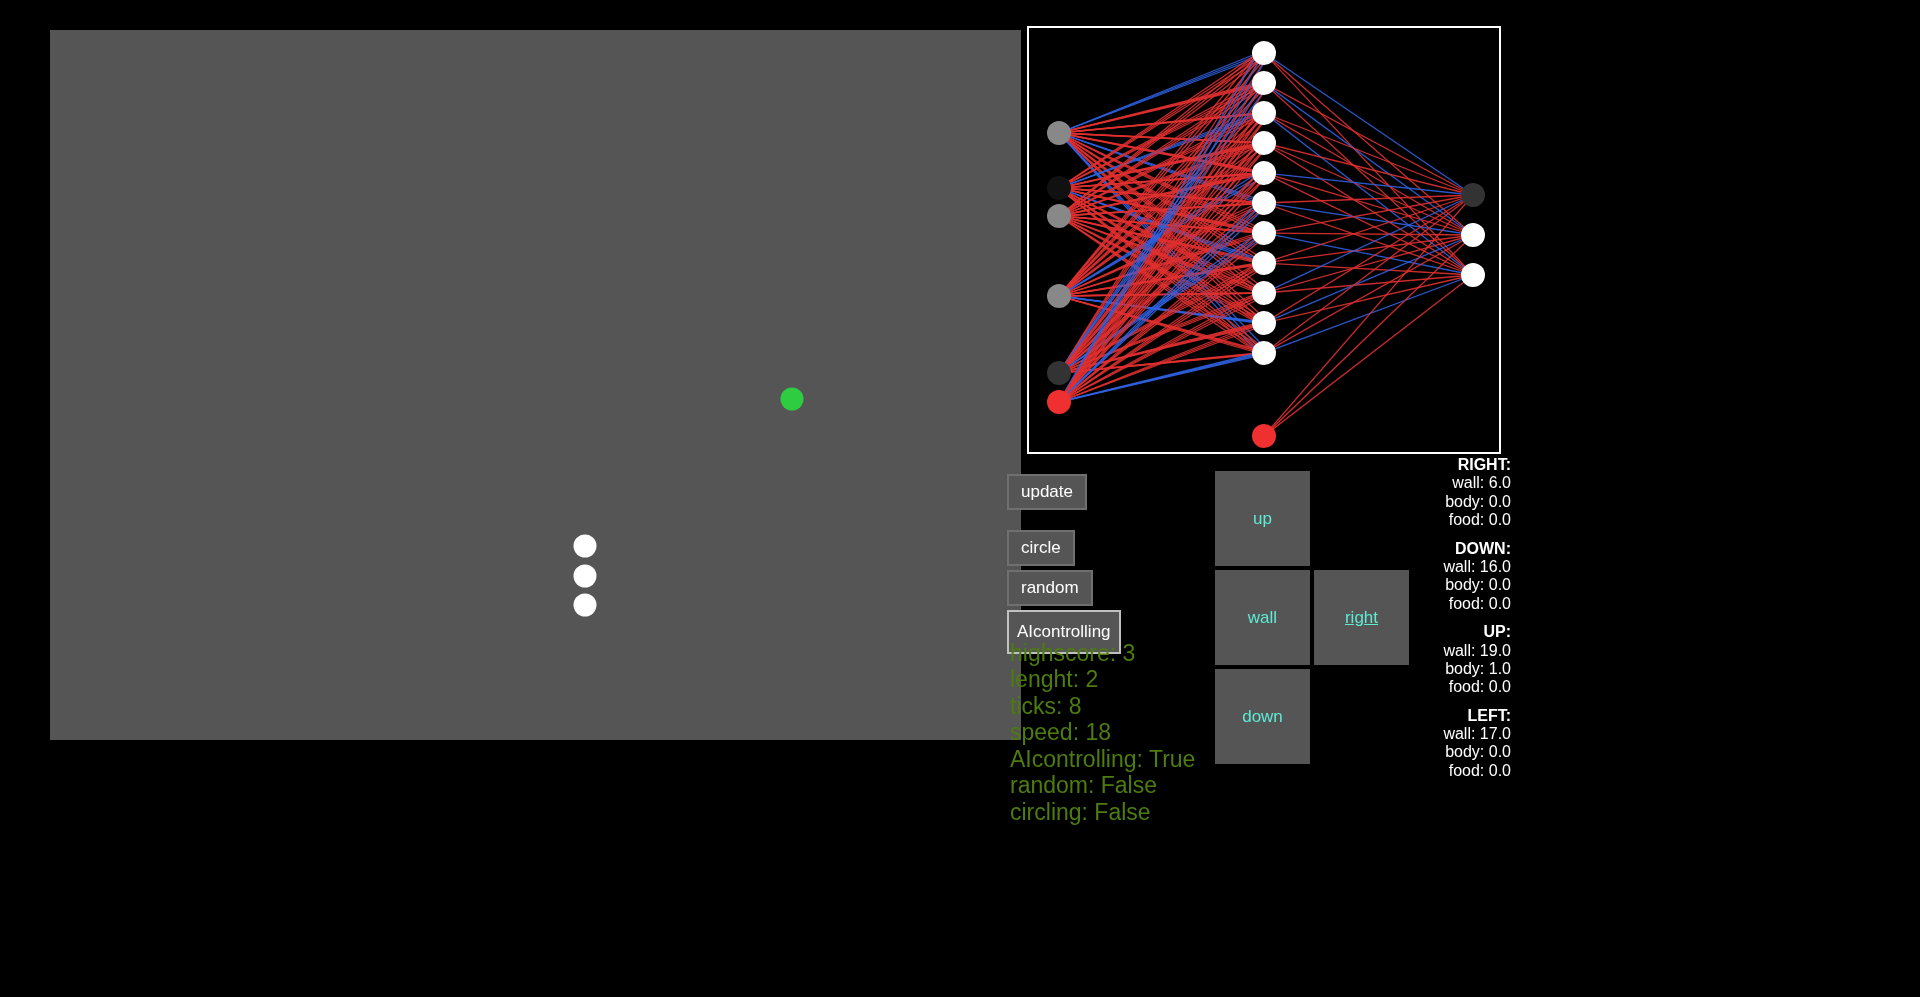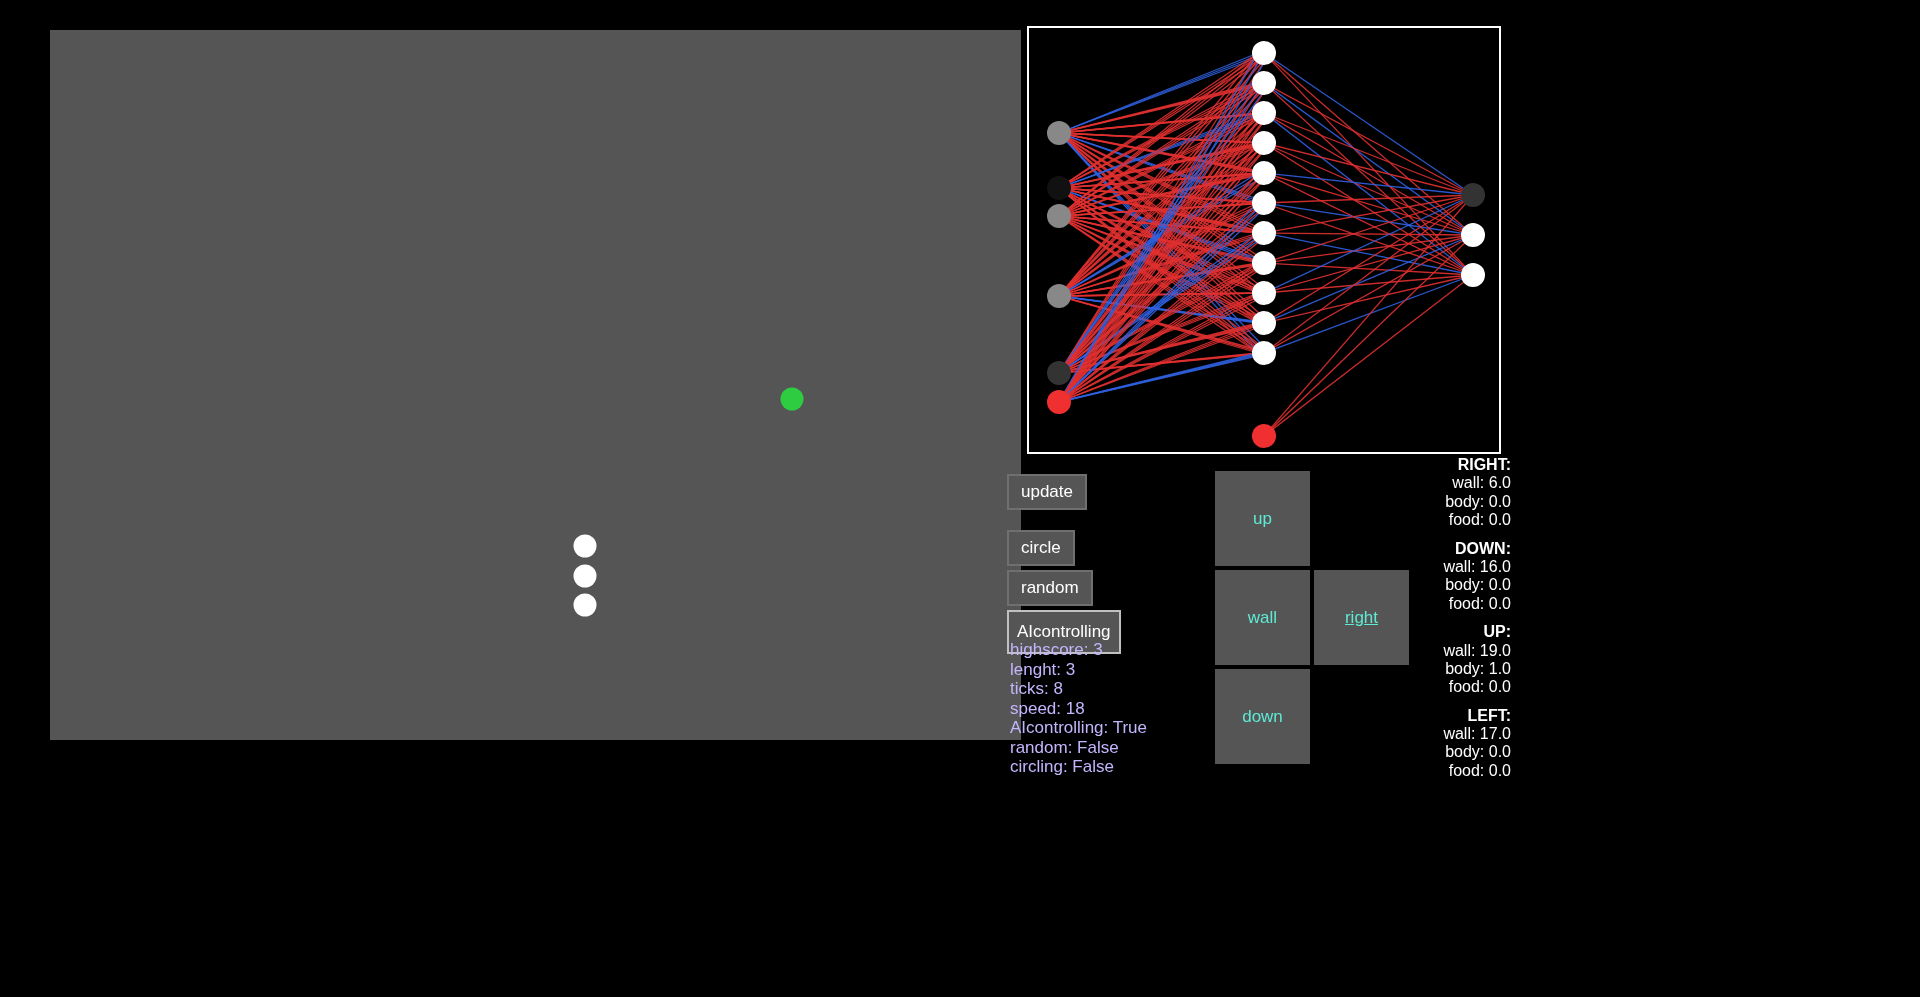--- a/index.html
+++ b/index.html
@@ -50,23 +50,23 @@
     margin: 2px 0;
     cursor: pointer;
     font-family: inherit;
     text-align: center;
   }
   .btn.active { border-color: #c0c0c0; }
   .btn.wide { padding: 10px 8px; }
   .stats {
     position: absolute;
     left: 1010px; top: 640px;
-    font-size: 17px;
+    font-size: 23px;
     line-height: 1.15;
-    color: #c4b5fd;
+    color: #4d7c0f;
   }
   .dpad {
     position: absolute;
     left: 1116px; top: 471px;
     width: 295px; height: 298px;
   }
   .dpad .cell {
     position: absolute;
     width: 95px; height: 95px;
     background: #555;
@@ -365,21 +365,21 @@
 <div class="controls">
   <div><button class="btn">update</button></div>
   <div style="height:16px"></div>
   <div><button class="btn">circle</button></div>
   <div><button class="btn">random</button></div>
   <div><button class="btn active wide">AIcontrolling</button></div>
 </div>
 
 <div class="stats">
   <div>highscore: 3</div>
-  <div>lenght: 3</div>
+  <div>lenght: 2</div>
   <div>ticks: 8</div>
   <div>speed: 18</div>
   <div>AIcontrolling: True</div>
   <div>random: False</div>
   <div>circling: False</div>
 </div>
 
 <div class="dpad">
   <div class="cell" style="left:99px; top:0;">up</div>
   <div class="cell" style="left:99px; top:99px;">wall</div>

